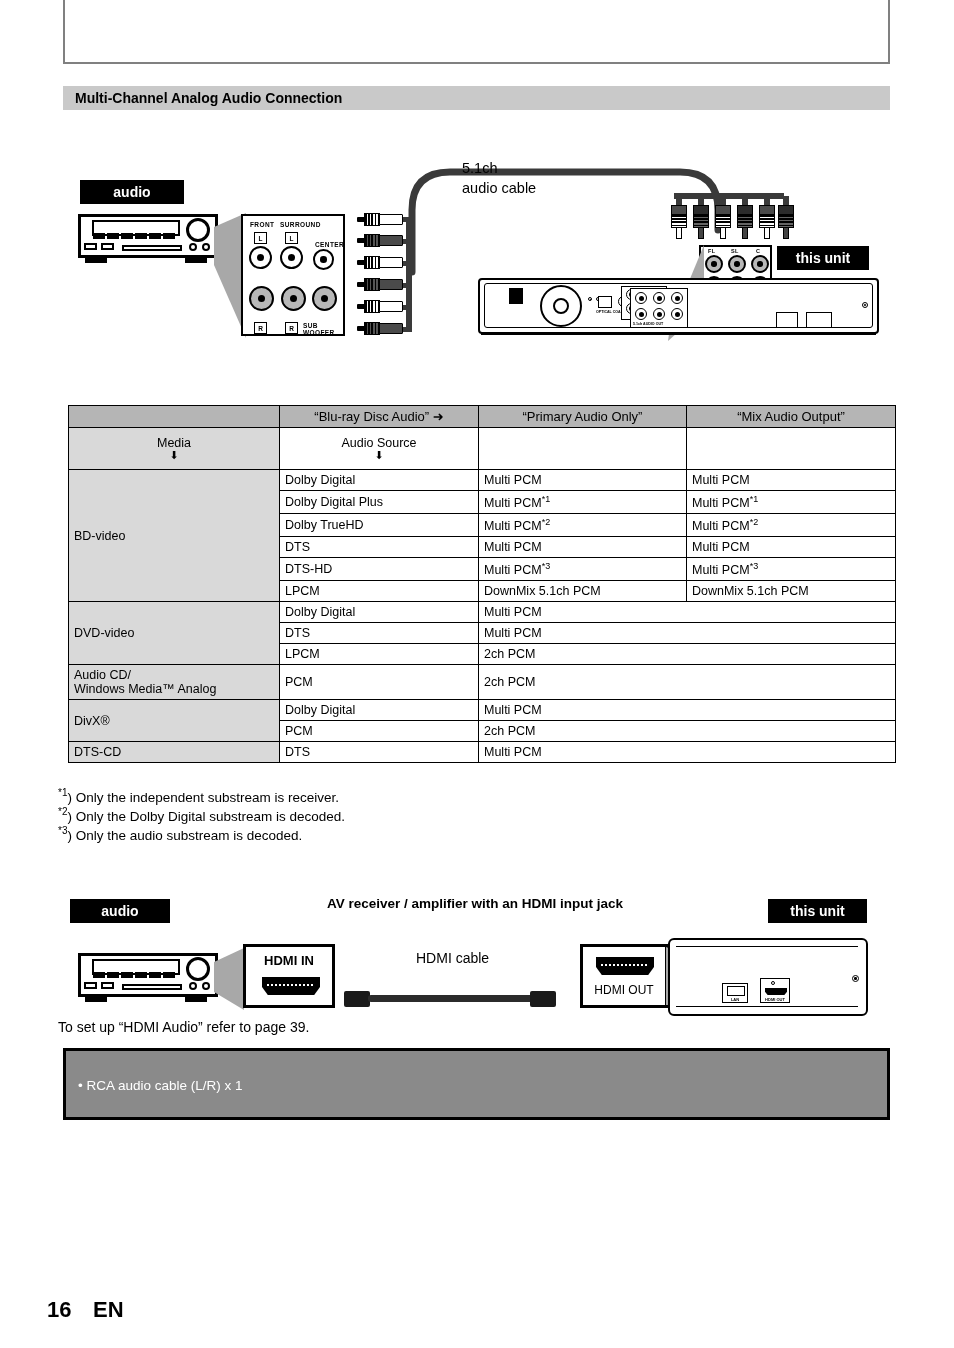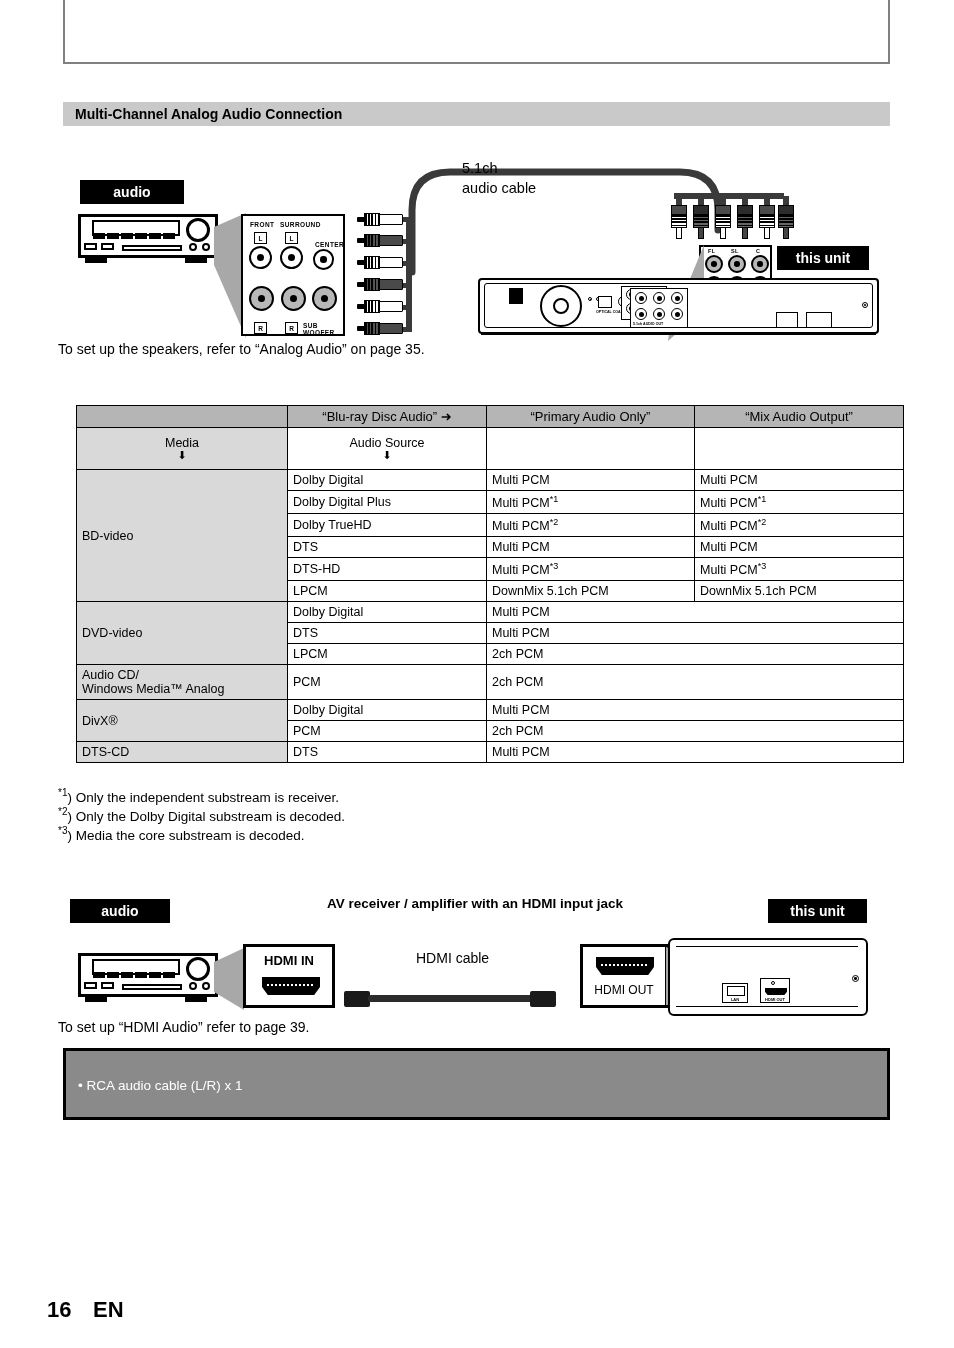--- a/index.html
+++ b/index.html
@@ -135,21 +135,21 @@
   .hdmi-cable{position:absolute;background:#2b2b2b;height:7px;border-radius:3px;}
   .hdmi-plug{position:absolute;background:#1a1a1a;border-radius:2px;}
 </style>
 </head>
 <body>
 
 <div class="page">
 
   <div class="hdr-frame"></div>
 
-  <div class="sec-bar" style="top:86px;margin-top:16px;">
+  <div class="sec-bar" style="top:86px;">
     <span>Multi-Channel Analog Audio Connection</span>
   </div>
 
 
   <div>
 
     <div class="blk-label" style="left:80px;top:180px;width:104px;height:24px;">audio</div>
 
     <div class="amp" style="left:78px;top:214px;width:140px;height:44px;"></div>
     <div class="amp-screen" style="left:92px;top:220px;width:88px;height:16px;"></div>
@@ -345,24 +345,23 @@
     <div class="smalljack" style="left:671px;top:292px;width:12px;height:12px;"></div>
     <div class="smalljack" style="left:635px;top:308px;width:12px;height:12px;"></div>
     <div class="smalljack" style="left:653px;top:308px;width:12px;height:12px;"></div>
     <div class="smalljack" style="left:671px;top:308px;width:12px;height:12px;"></div>
     <div class="tinytext" style="left:633px;top:322px;">5.1ch AUDIO OUT</div>
     <div class="portbox" style="left:776px;top:312px;width:22px;height:16px;"></div>
     <div class="portbox" style="left:806px;top:312px;width:26px;height:16px;"></div>
     <div class="smalljack" style="left:862px;top:302px;width:6px;height:6px;"></div>
   </div>
 
-  <div class="plain" style="left:58px;top:341px;">To set up the speakers, refer to “Analog Audio” on page 35.</div>
-
-
-  <table class="at" style="left:76px;top:405px;width:827px;">
+
+
+  <table class="at" style="left:68px;top:405px;width:827px;">
     <colgroup>
       <col style="width:211px">
         <col style="width:199px">
         <col style="width:208px">
         <col style="width:209px">
     </colgroup>
     <tbody>
       <tr>
         <td class="th-corner"></td>
         <td class="th-dark">“Blu-ray Disc Audio” ➜</td>
@@ -461,21 +460,21 @@
 
   </table>
 
   <div class="fn" style="left:58px;top:787px;">
     <sup>*1</sup><span>) Only the independent substream is receiver.</span>
   </div>
   <div class="fn" style="left:58px;top:806px;">
     <sup>*2</sup><span>) Only the Dolby Digital substream is decoded.</span>
   </div>
   <div class="fn" style="left:58px;top:825px;">
-    <sup>*3</sup><span>) Media the core substream is decoded.</span>
+    <sup>*3</sup><span>) Only the audio substream is decoded.</span>
   </div>
 
 
   <div>
 
     <div class="blk-label" style="left:70px;top:899px;width:100px;height:24px;">audio</div>
     <div class="center-cap" style="left:250px;width:450px;top:896px;">AV receiver / amplifier with an HDMI input jack</div>
     <div class="blk-label" style="left:768px;top:899px;width:99px;height:24px;">this unit</div>
 
     <div class="amp" style="left:78px;top:953px;width:140px;height:44px;"></div>

